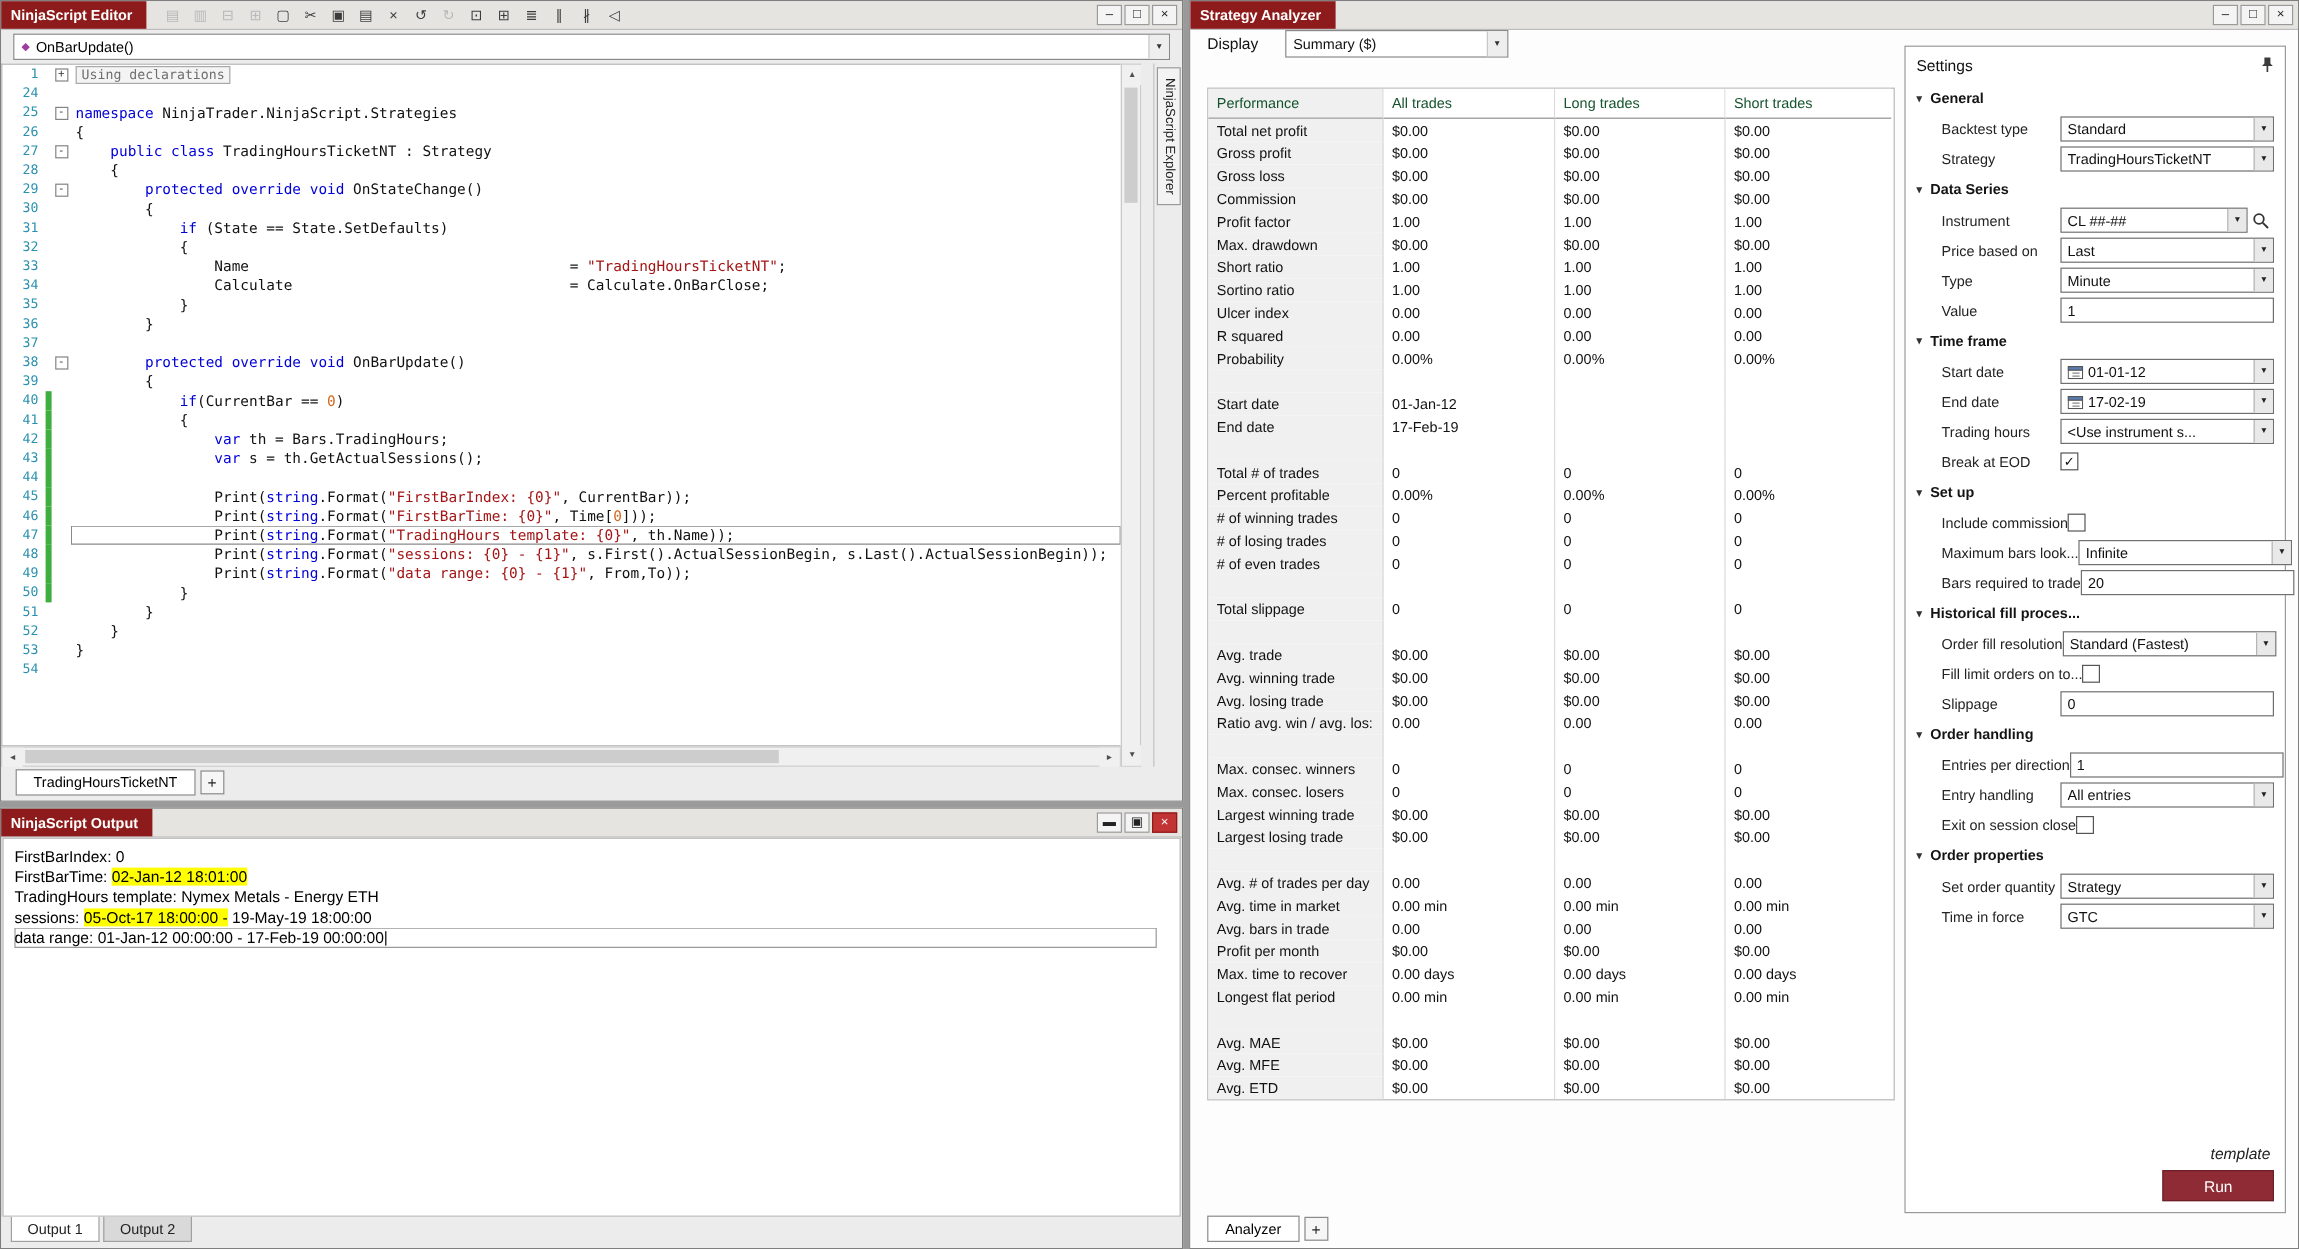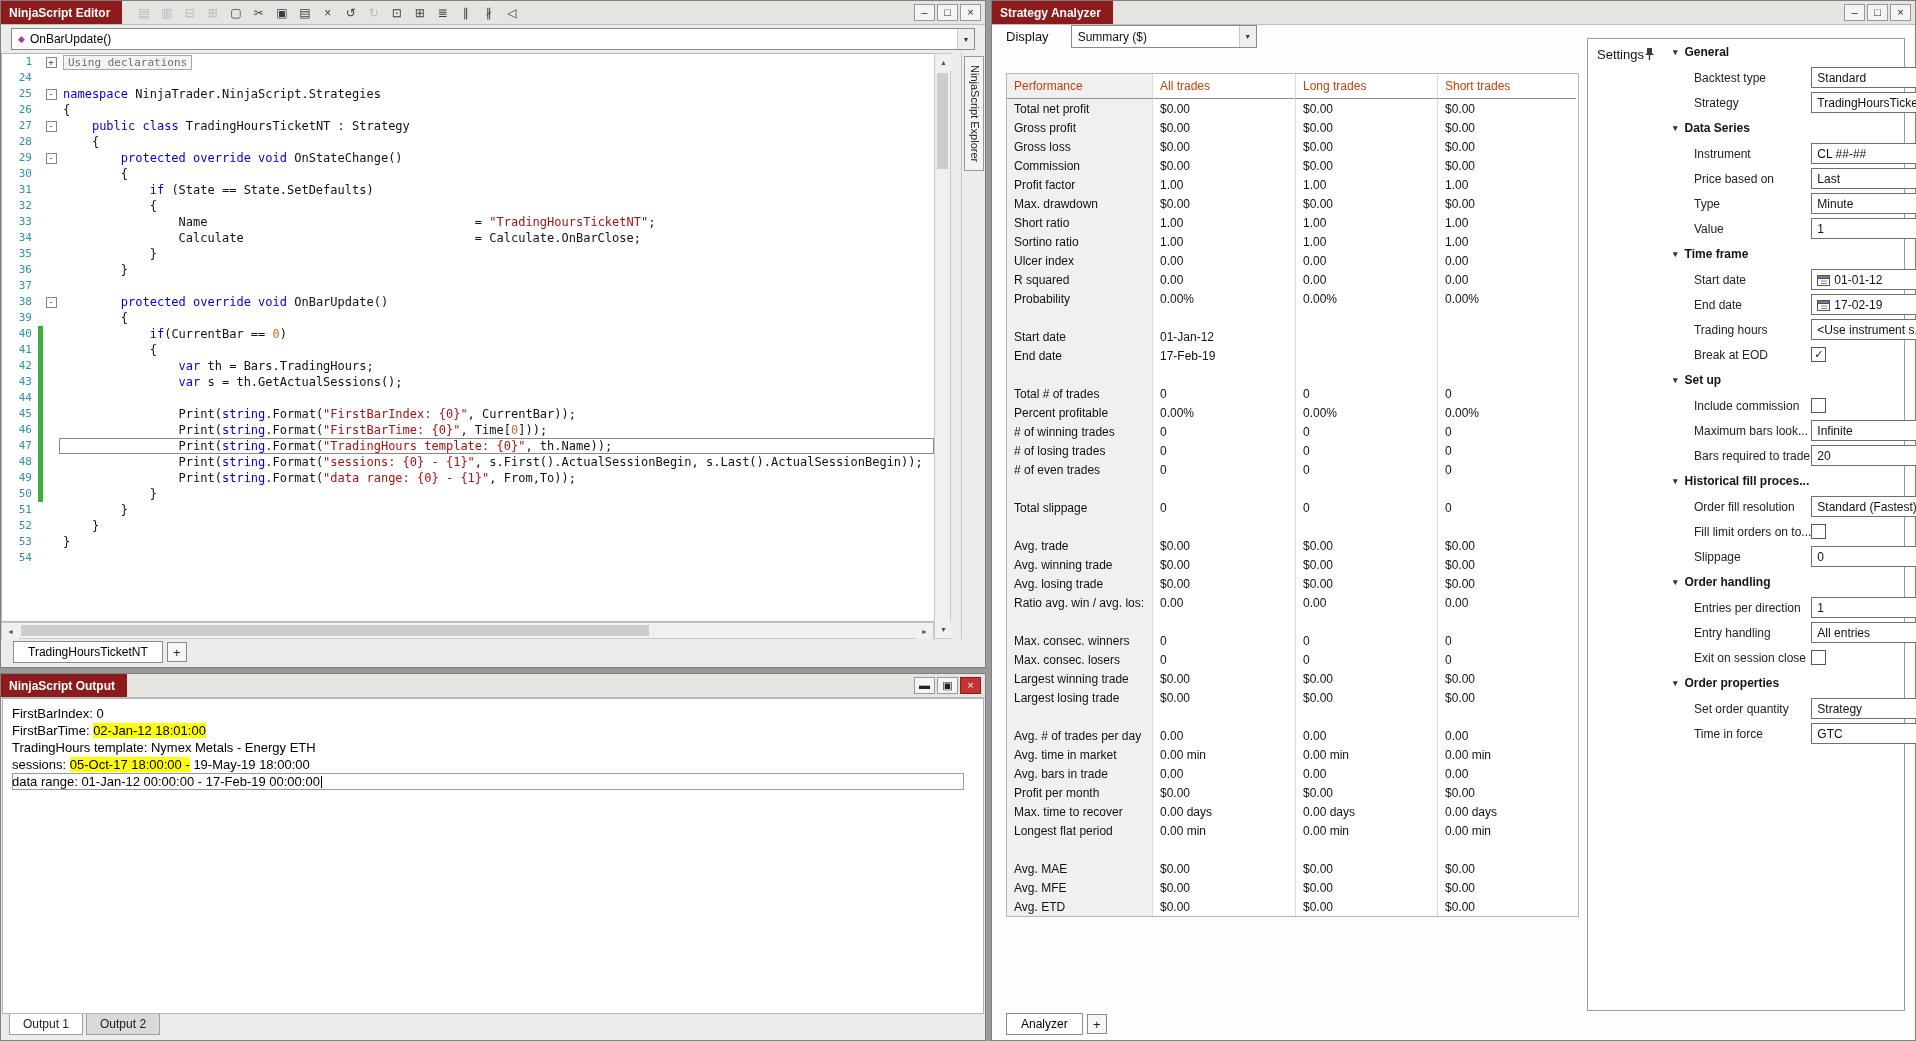--- a/index.html
+++ b/index.html
@@ -68,26 +68,26 @@
   .display-row{position:absolute;top:0;left:14px;display:flex;align-items:center;gap:22px;font-size:13px;color:#111;}
   .display-combo{flex:none;width:186px;height:23px;}
   .sa-table{position:absolute;top:48px;left:14px;width:573px;border:1px solid #b8b8b8;background:#fff;}
   .sa-header{display:flex;}
   .sa-row{display:flex;}
   .sa-cell{flex:none;padding:0 7px;display:flex;align-items:center;border-right:1px solid #dadada;overflow:hidden;white-space:nowrap;font-size:12px;color:#111;}
   .sa-cell.c0{width:146px;background:#f0f0f0;}
   .sa-cell.c1{width:143px;}
   .sa-cell.c2{width:142px;}
   .sa-cell.c3{width:138px;border-right:none;}
-  .sa-header .sa-cell{height:25px;border-bottom:1px solid #8f8f8f;background:#fff;color:#c2410c;}
+  .sa-header .sa-cell{height:25px;border-bottom:1px solid #8f8f8f;background:#fff;color:#14532d;}
   .sa-header .sa-cell.c0{background:#f0f0f0;}
   .sa-row .sa-cell{height:19px;}
   .an-tabs{position:absolute;left:14px;bottom:5px;display:flex;gap:4px;align-items:center;}
   
-  .settings{position:absolute;top:13px;left:595px;width:318px;height:973px;border:1px solid #9a9a9a;background:#fff;display:flex;flex-direction:row;}
+  .settings{position:absolute;top:13px;left:595px;width:318px;height:973px;border:1px solid #9a9a9a;background:#fff;display:flex;flex-direction:column;}
   .settings-header{display:flex;align-items:center;height:30px;font-size:13px;color:#111;padding:0 9px;flex:none;}
   .pin{margin-left:auto;display:flex;align-items:center;}
   .sgroup-header{display:flex;align-items:center;height:26px;font-size:12px;font-weight:bold;color:#141414;padding-left:9px;gap:7px;}
   .sgroup-header .tri{font-size:9px;color:#333;}
   .sitem{display:flex;align-items:center;height:25px;padding-left:30px;font-size:12px;color:#232323;white-space:nowrap;}
   .sitem .ctrl{margin-left:auto;margin-right:9px;width:178px;display:flex;align-items:center;gap:4px;flex:none;}
   .sel,.inputbox{flex:1;height:21px;border:1px solid #707070;background:#fff;display:flex;align-items:center;font-size:12px;padding-left:5px;overflow:hidden;white-space:nowrap;color:#111;}
   .selval{flex:1;overflow:hidden;}
   .selarr{flex:none;width:16px;height:100%;display:flex;align-items:center;justify-content:center;font-size:7px;color:#222;background:#e9e9e9;border-left:1px solid #b5b5b5;}
   .cb{width:15px;height:15px;border:1px solid #555;background:#fff;display:flex;align-items:center;justify-content:center;font-size:11px;color:#111;flex:none;}

